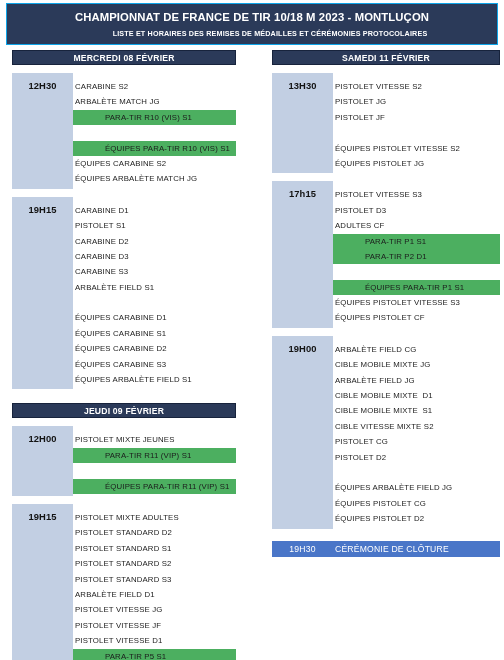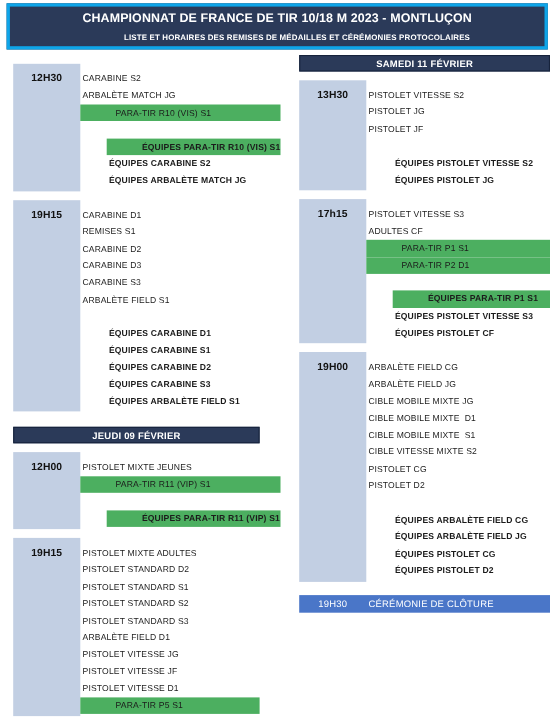--- a/index.html
+++ b/index.html
@@ -17,21 +17,21 @@
   }
 
   
   .title-bar {
     position: absolute;
     left: 6px;
     top: 3px;
     width: 492px;
     height: 42px;
     background: #2b3a59;
-    border: 3px solid #0ea5e9;
+    border: 1px solid #0ea5e9;
     box-sizing: border-box;
     display: flex;
     flex-direction: column;
     align-items: center;
     justify-content: center;
     color: #ffffff;
   }
   .title-main {
     font-size: 11.3px;
     font-weight: bold;
@@ -104,21 +104,21 @@
   }
   .ev {
     font-size: 7.8px;
     line-height: 15.4px;
     height: 15.4px;
     letter-spacing: 0.15px;
     white-space: pre;
     padding-left: 2px;
     color: #1b1b1b;
   }
-  .ev.bold { font-weight: bold; margin-left: 24px; }
+  .ev.bold { font-weight: normal; }
   .ev.green { background: #4caf60; padding-left: 32px; }
   .ev.spacer { height: 15.4px; }
 
   
   .closing {
     margin-top: 12px;
     background: #4a76c8;
     height: 16px;
     display: flex;
     align-items: center;
@@ -133,37 +133,38 @@
 </head>
 <body>
 
 <div class="title-bar">
   <div class="title-main">CHAMPIONNAT DE FRANCE DE TIR 10/18 M 2023 - MONTLUÇON</div>
   <div class="title-sub">LISTE ET HORAIRES DES REMISES DE MÉDAILLES ET CÉRÉMONIES PROTOCOLAIRES</div>
 </div>
 
 <div class="columns">
   <div class="col col-left" id="col-left">
+      <div class="day-header">MERCREDI 08 FÉVRIER</div>
       <div class="block">
         <div class="time-cell">12H30</div>
         <div class="events">
           <div class="ev">CARABINE S2</div>
           <div class="ev">ARBALÈTE MATCH JG</div>
           <div class="ev green">PARA-TIR R10 (VIS) S1</div>
           <div class="ev spacer">&nbsp;</div>
           <div class="ev bold green">ÉQUIPES PARA-TIR R10 (VIS) S1</div>
           <div class="ev bold">ÉQUIPES CARABINE S2</div>
           <div class="ev bold">ÉQUIPES ARBALÈTE MATCH JG</div>
         </div>
       </div>
       <div class="block">
         <div class="time-cell">19H15</div>
         <div class="events">
           <div class="ev">CARABINE D1</div>
-          <div class="ev">REMISES S1</div>
+          <div class="ev">PISTOLET S1</div>
           <div class="ev">CARABINE D2</div>
           <div class="ev">CARABINE D3</div>
           <div class="ev">CARABINE S3</div>
           <div class="ev">ARBALÈTE FIELD S1</div>
           <div class="ev spacer">&nbsp;</div>
           <div class="ev bold">ÉQUIPES CARABINE D1</div>
           <div class="ev bold">ÉQUIPES CARABINE S1</div>
           <div class="ev bold">ÉQUIPES CARABINE D2</div>
           <div class="ev bold">ÉQUIPES CARABINE S3</div>
           <div class="ev bold">ÉQUIPES ARBALÈTE FIELD S1</div>
@@ -205,42 +206,42 @@
           <div class="ev">PISTOLET JF</div>
           <div class="ev spacer">&nbsp;</div>
           <div class="ev bold">ÉQUIPES PISTOLET VITESSE S2</div>
           <div class="ev bold">ÉQUIPES PISTOLET JG</div>
         </div>
       </div>
       <div class="block">
         <div class="time-cell">17h15</div>
         <div class="events">
           <div class="ev">PISTOLET VITESSE S3</div>
+          <div class="ev">PISTOLET D3</div>
           <div class="ev">ADULTES CF</div>
           <div class="ev green">PARA-TIR P1 S1</div>
           <div class="ev green">PARA-TIR P2 D1</div>
           <div class="ev spacer">&nbsp;</div>
           <div class="ev bold green">ÉQUIPES PARA-TIR P1 S1</div>
           <div class="ev bold">ÉQUIPES PISTOLET VITESSE S3</div>
           <div class="ev bold">ÉQUIPES PISTOLET CF</div>
         </div>
       </div>
       <div class="block">
         <div class="time-cell">19H00</div>
         <div class="events">
           <div class="ev">ARBALÈTE FIELD CG</div>
+          <div class="ev">CIBLE MOBILE MIXTE JG</div>
           <div class="ev">ARBALÈTE FIELD JG</div>
-          <div class="ev">CIBLE MOBILE MIXTE JG</div>
           <div class="ev">CIBLE MOBILE MIXTE  D1</div>
           <div class="ev">CIBLE MOBILE MIXTE  S1</div>
           <div class="ev">CIBLE VITESSE MIXTE S2</div>
           <div class="ev">PISTOLET CG</div>
           <div class="ev">PISTOLET D2</div>
           <div class="ev spacer">&nbsp;</div>
-          <div class="ev bold">ÉQUIPES ARBALÈTE FIELD CG</div>
           <div class="ev bold">ÉQUIPES ARBALÈTE FIELD JG</div>
           <div class="ev bold">ÉQUIPES PISTOLET CG</div>
           <div class="ev bold">ÉQUIPES PISTOLET D2</div>
         </div>
       </div>
       <div class="closing">
         <div class="c-time">19H30</div>
         <div class="c-label">CÉRÉMONIE DE CLÔTURE</div>
       </div>
     </div>

